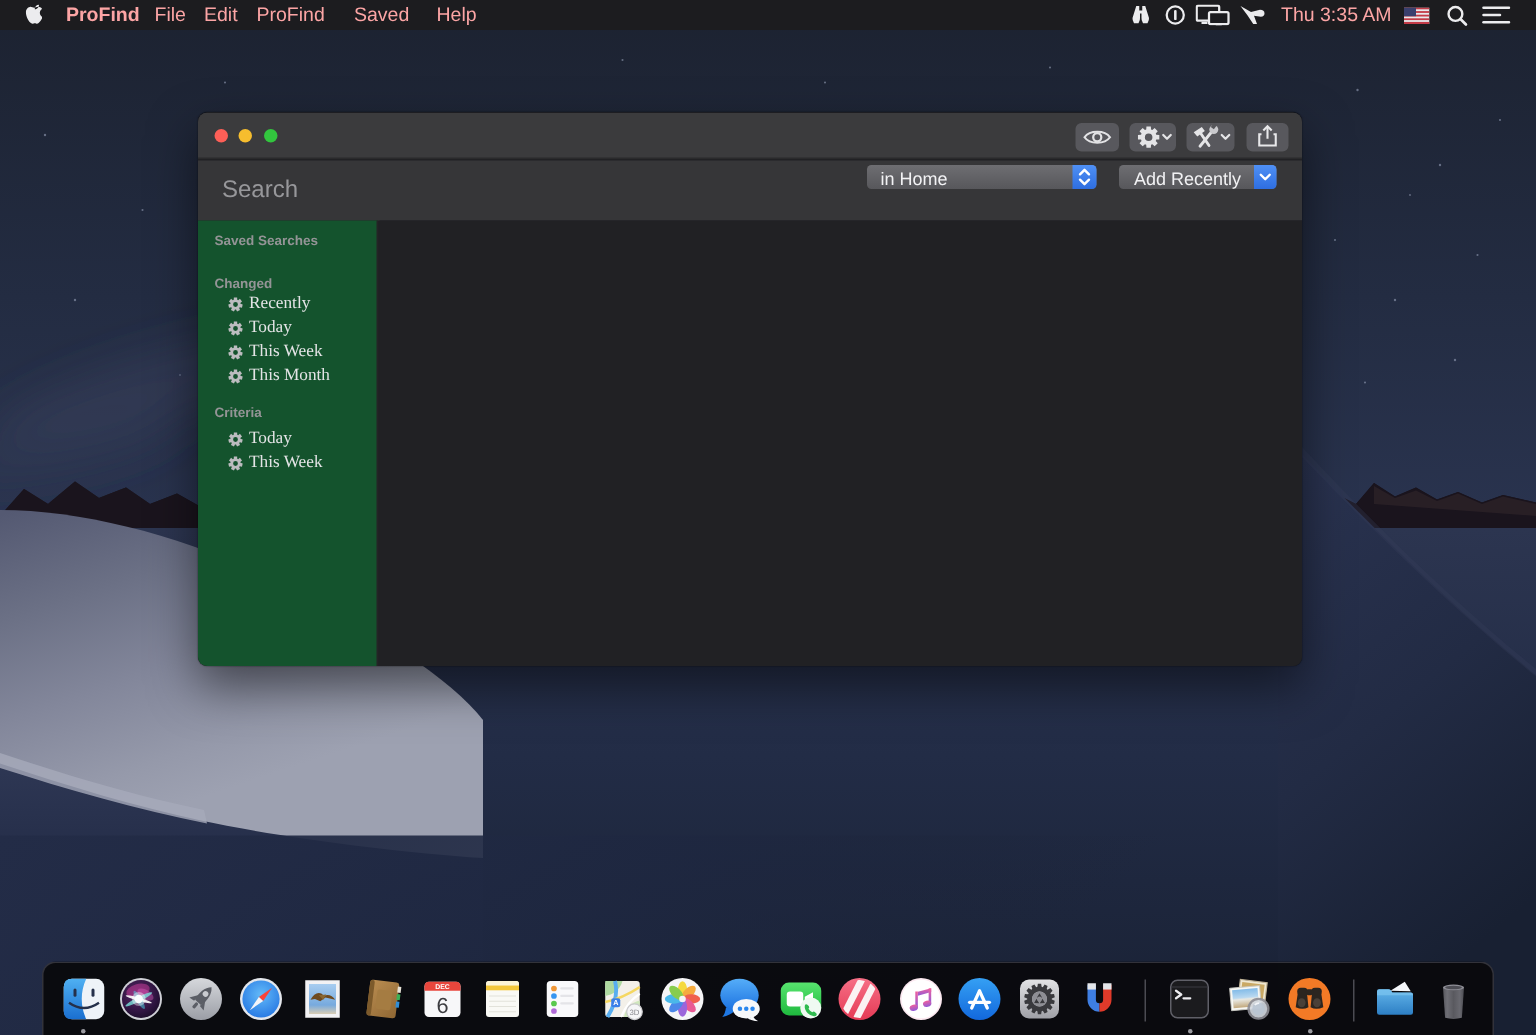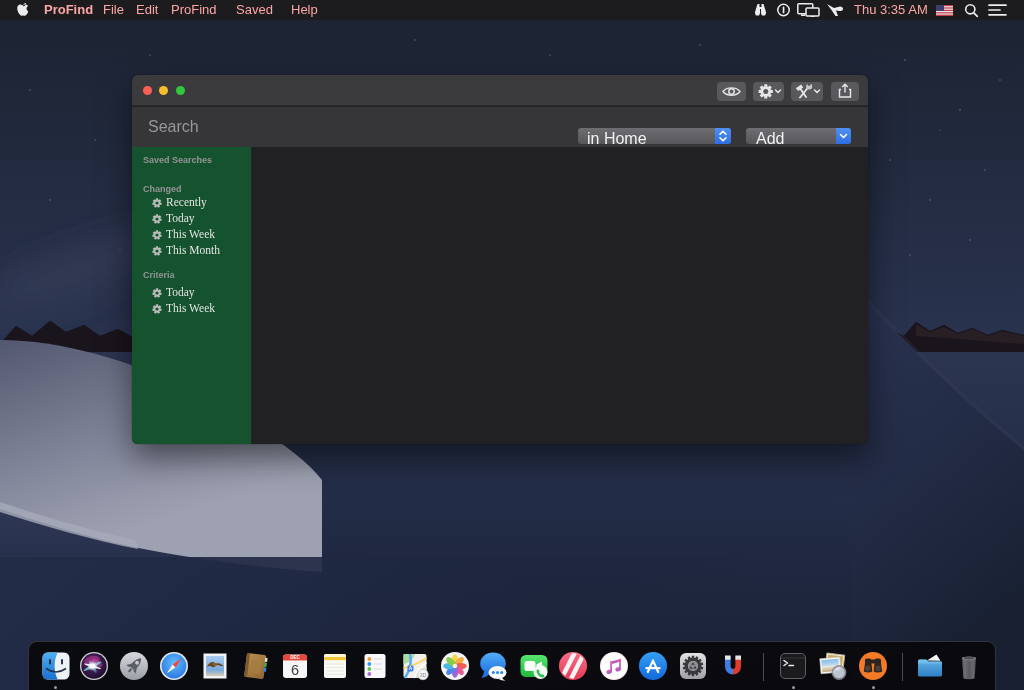--- a/index.html
+++ b/index.html
@@ -14,22 +14,22 @@
 
 #win { position:absolute; left:132px; top:75px; width:736px; height:369px;
   border-radius:6px; overflow:hidden; background:#212124;
   box-shadow:0 14px 32px rgba(0,0,0,0.5), 0 0 1px rgba(0,0,0,0.8); }
 #titlebar { position:absolute; left:0; top:0; width:736px; height:31px; background:#3b3b3d;
   border-bottom:1px solid #2a2a2c; }
 .light { position:absolute; top:11px; width:9px; height:9px; border-radius:50%; }
 .tbtn { position:absolute; top:6.5px; height:19px; background:#58585d; border-radius:4px; }
 #searchrow { position:absolute; left:0; top:32px; width:736px; height:40px; background:#363638; }
 #searchrow .title { position:absolute; left:16px; top:11px; font-size:16px; color:#97979a; }
-.popup { position:absolute; top:21px; height:16px; border-radius:3px;
-  background:linear-gradient(#6e6e72,#57575b); color:#f2f2f4; font-size:16px; }
+.popup { position:absolute; top:3px; height:16px; border-radius:3px;
+  background:linear-gradient(#6e6e72,#57575b); color:#f2f2f4; font-size:12px; }
 .popup .cap { position:absolute; right:0; top:0; width:16px; height:16px;
   background:linear-gradient(#4f90f5,#2e6ee0); border-radius:0 3px 3px 0; }
 #sidebar { position:absolute; left:0; top:72px; width:120px; height:375px; background:#14532d;
   border-right:1px solid #242426; }
 #content { position:absolute; left:121px; top:72px; width:615px; height:375px; background:#212124; }
 #botdark { position:absolute; left:0; top:448px; width:736px; height:23px; background:#242427;
   border-top:1px solid #1b1b1d; }
 #botbar { position:absolute; left:0; top:471px; width:736px; height:15px; background:#39393b; }
 .shead { position:absolute; left:11px; font-size:9px; font-weight:bold; color:#949496; }
 .sitem { position:absolute; left:34px; font-size:11.5px; color:#e4e4e6;font-family:Liberation Serif, serif; }

